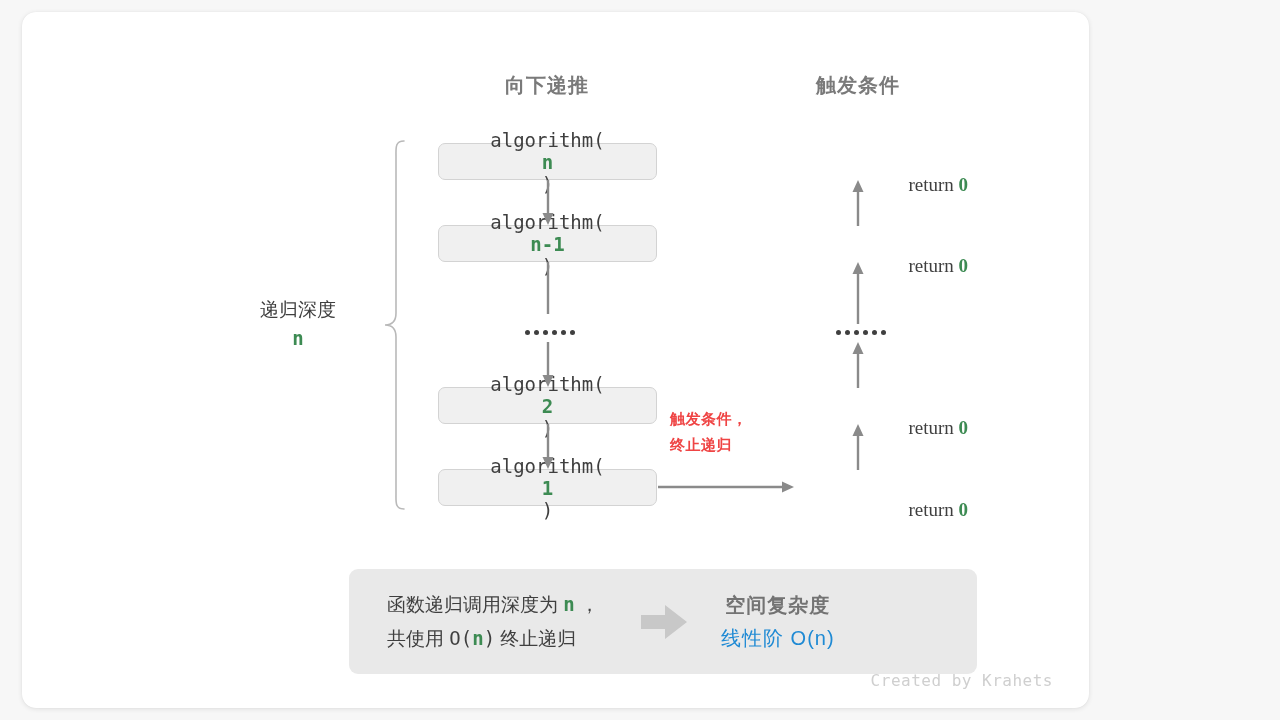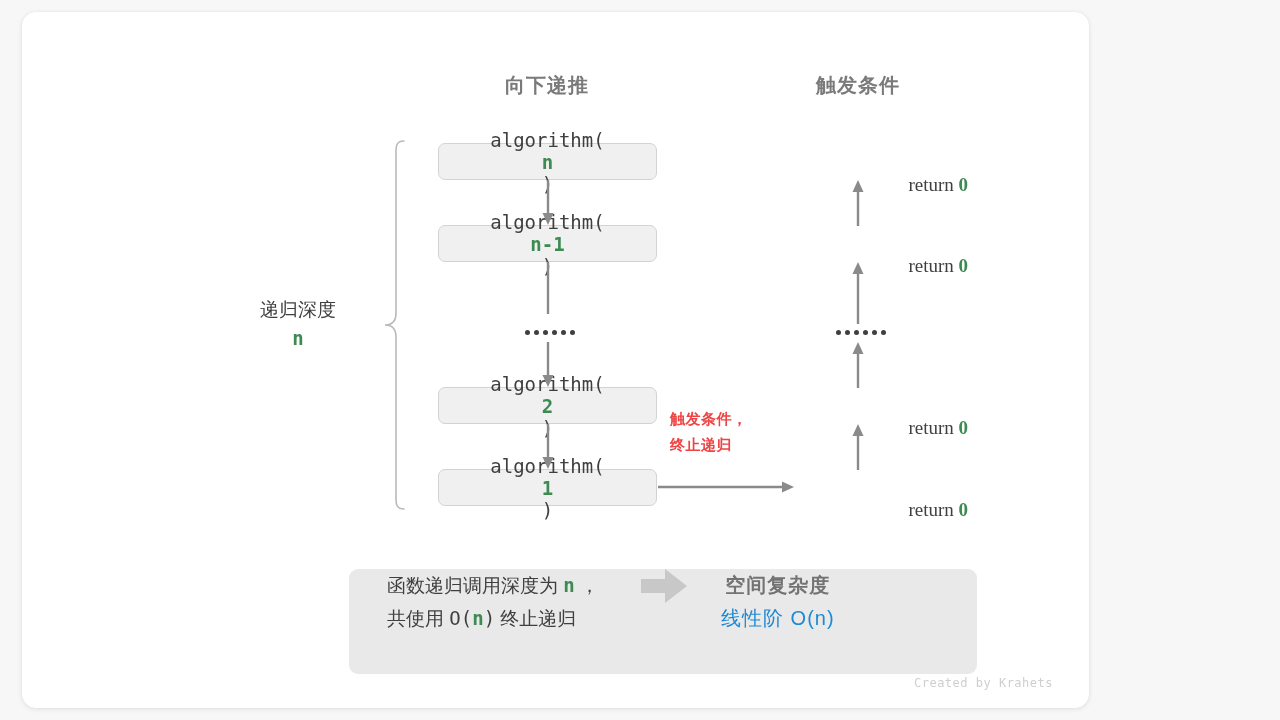--- a/index.html
+++ b/index.html
@@ -116,20 +116,21 @@
   
   .summary {
     position: absolute;
     left: 327px;
     top: 557px;
     width: 628px;
     height: 105px;
     background: #e9e9e9;
     border-radius: 9px;
     display: flex;
+    align-items: center;
   }
   .summary-left {
     flex: 0 0 auto;
     padding-left: 38px;
     font-size: 19px;
     color: #3f3f3f;
     line-height: 1.75;
     white-space: nowrap;
   }
   .summary-left .n,
@@ -161,21 +162,21 @@
     white-space: nowrap;
     letter-spacing: 1px;
   }
 
   
   .credit {
     position: absolute;
     right: 36px;
     bottom: 18px;
     font-family: "DejaVu Sans Mono", "Liberation Mono", monospace;
-    font-size: 12px;
+    font-size: 16px;
     color: #cfcfcf;
     letter-spacing: 0.5px;
   }
 
   svg { display: block; }
 </style>
 </head>
 <body>
 
 <div class="card">

